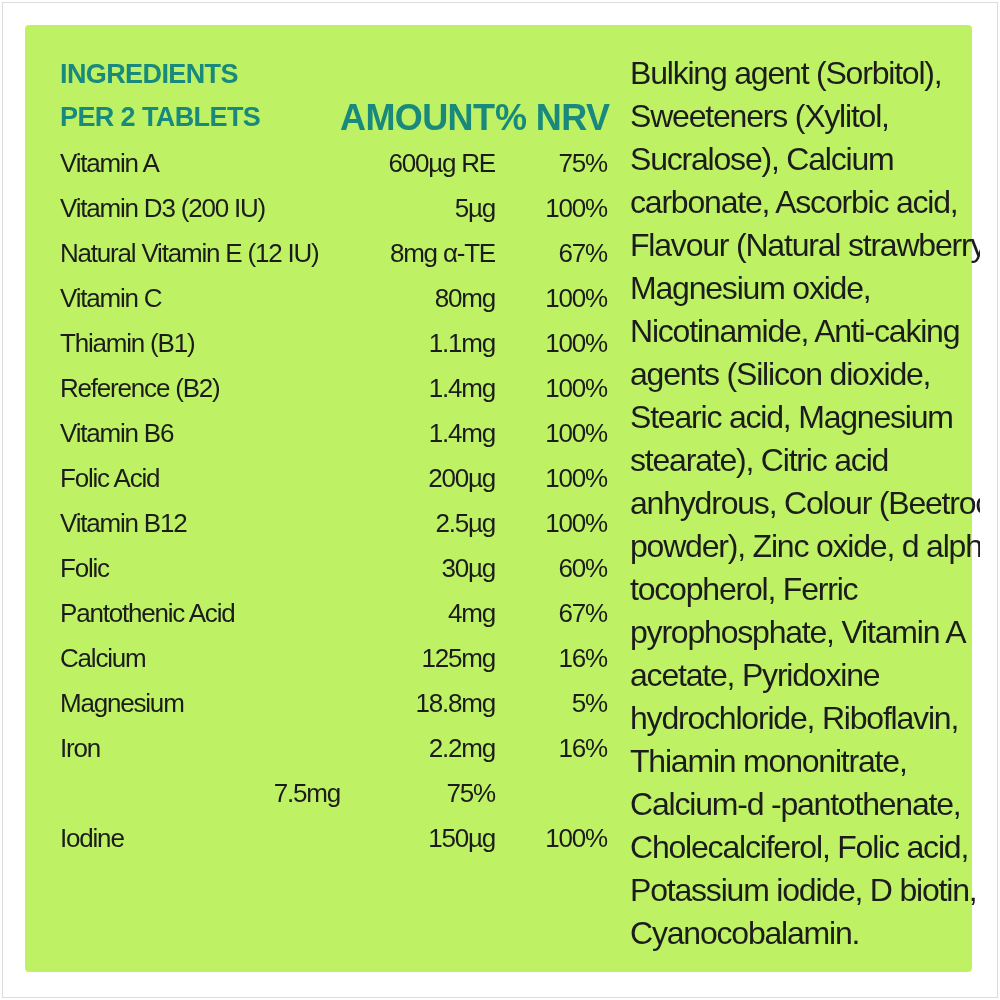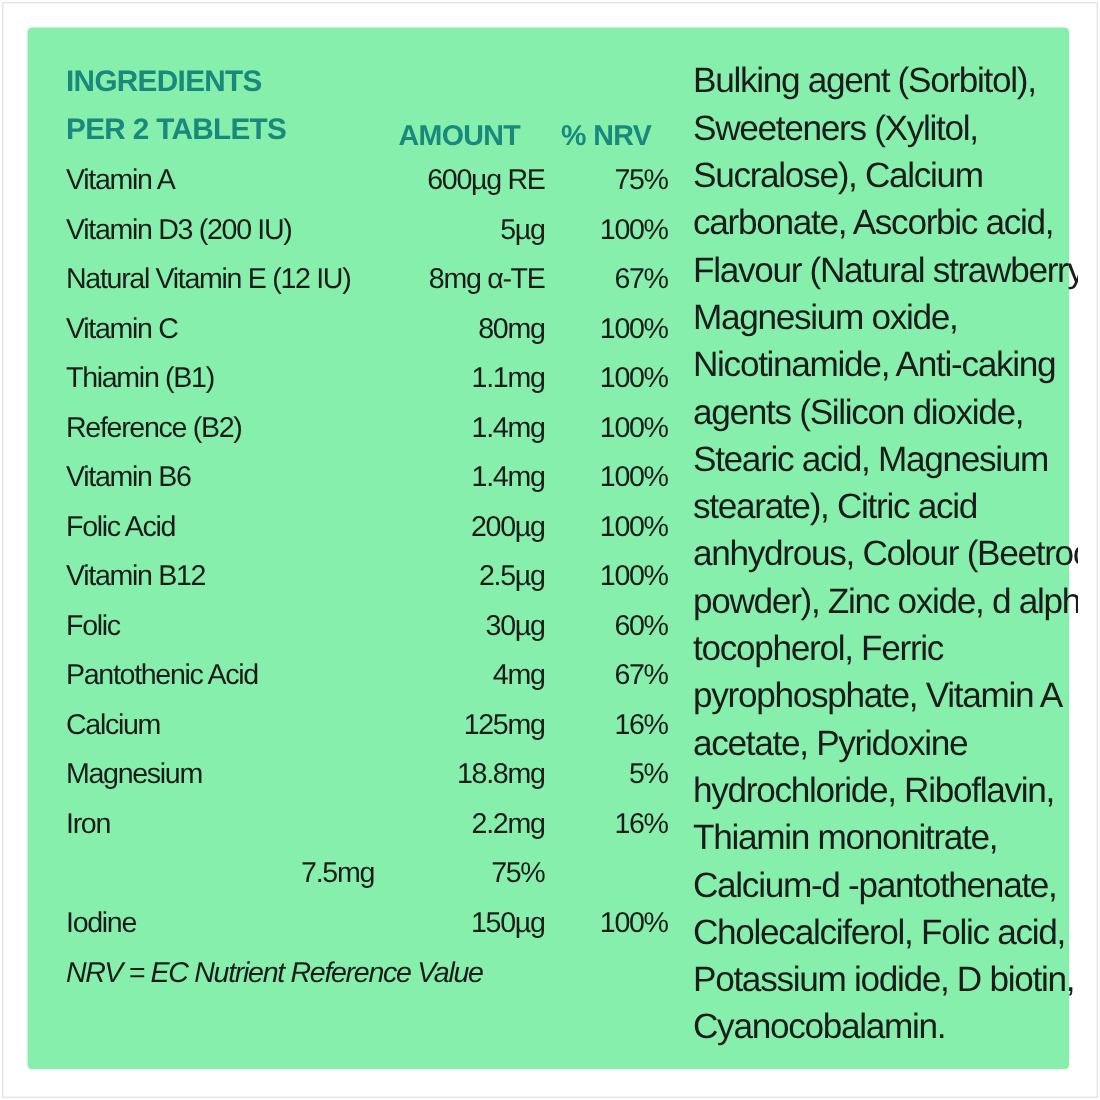--- a/index.html
+++ b/index.html
@@ -12,21 +12,21 @@
   }
   .frame {
     position: absolute;
     inset: 2px;
     border: 1px solid #dcdcdc;
   }
   .panel {
     position: absolute;
     left: 25px; top: 25px;
     width: 947px; height: 947px;
-    background: #86efac;
+    background: #bef264;
     border-radius: 4px;
   }
   
   .nutrition-table {
     position: absolute;
     left: 35px; top: 28px;
     width: 547px;
   }
   .t-row {
     display: grid;
@@ -56,23 +56,23 @@
     font-weight: bold;
     font-size: 27px;
     letter-spacing: -0.6px;
     line-height: 43px;
     white-space: pre;
     align-self: end;
   }
   .head-col2, .head-col3 {
     color: #18897c;
     font-weight: bold;
-    font-size: 26px;
+    font-size: 36px;
     letter-spacing: -0.6px;
-    text-align: center;
+    text-align: left;
     align-self: end;
     white-space: nowrap;
   }
   .footnote {
     margin-top: 8px;
     font-style: italic;
     font-size: 26px;
     letter-spacing: -1.2px;
     white-space: nowrap;
   }
@@ -177,21 +177,20 @@
     <div class="t-row">
       <div class="cell-amount">7.5mg</div>
       <div class="cell-nrv">75%</div>
     </div>
     <div class="t-row">
       <div class="cell-name">Iodine</div>
       <div class="cell-amount">150µg</div>
       <div class="cell-nrv">100%</div>
     </div>
 
-    <div class="footnote">NRV = EC Nutrient Reference Value</div>
   </div>
 
   <div class="ingredients-paragraph">Bulking agent (Sorbitol),
 Sweeteners (Xylitol,
 Sucralose), Calcium
 carbonate, Ascorbic acid,
 Flavour (Natural strawberry),
 Magnesium oxide,
 Nicotinamide, Anti-caking
 agents (Silicon dioxide,

